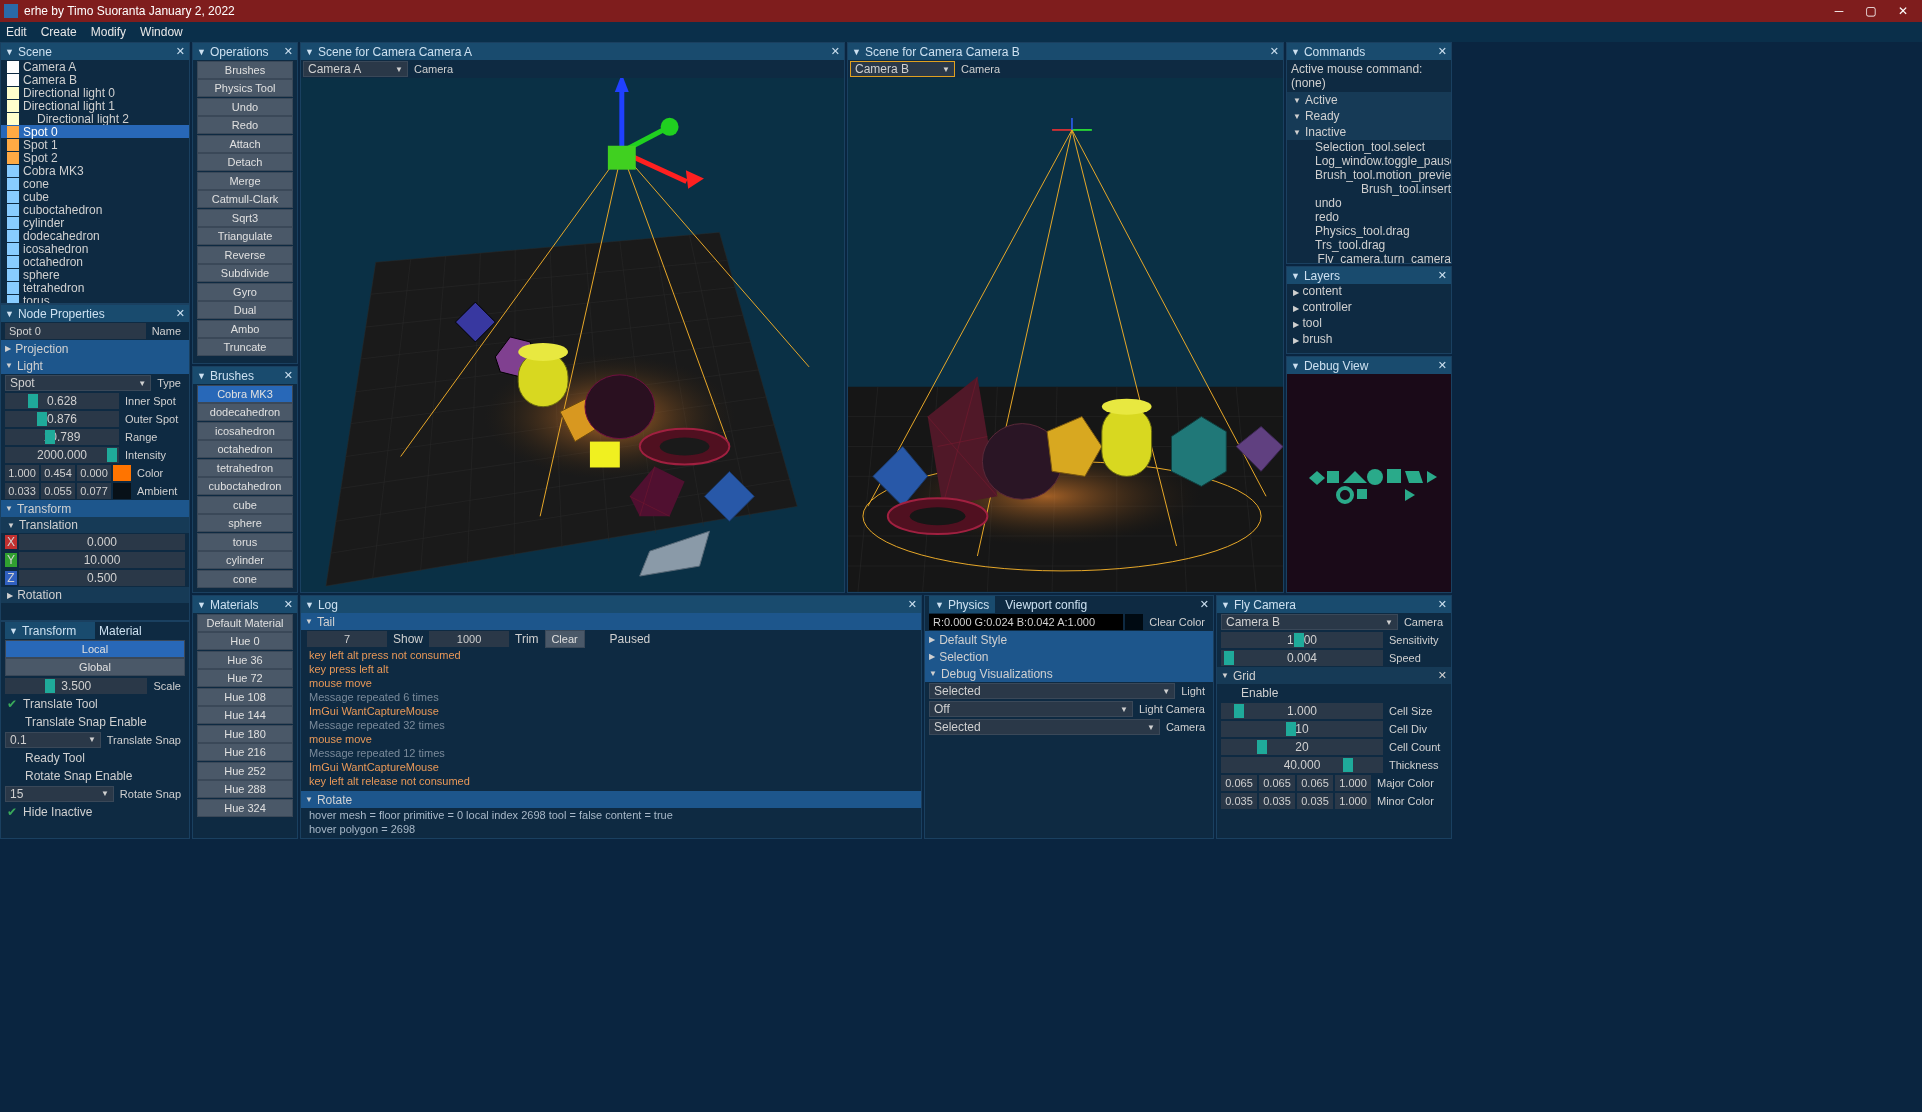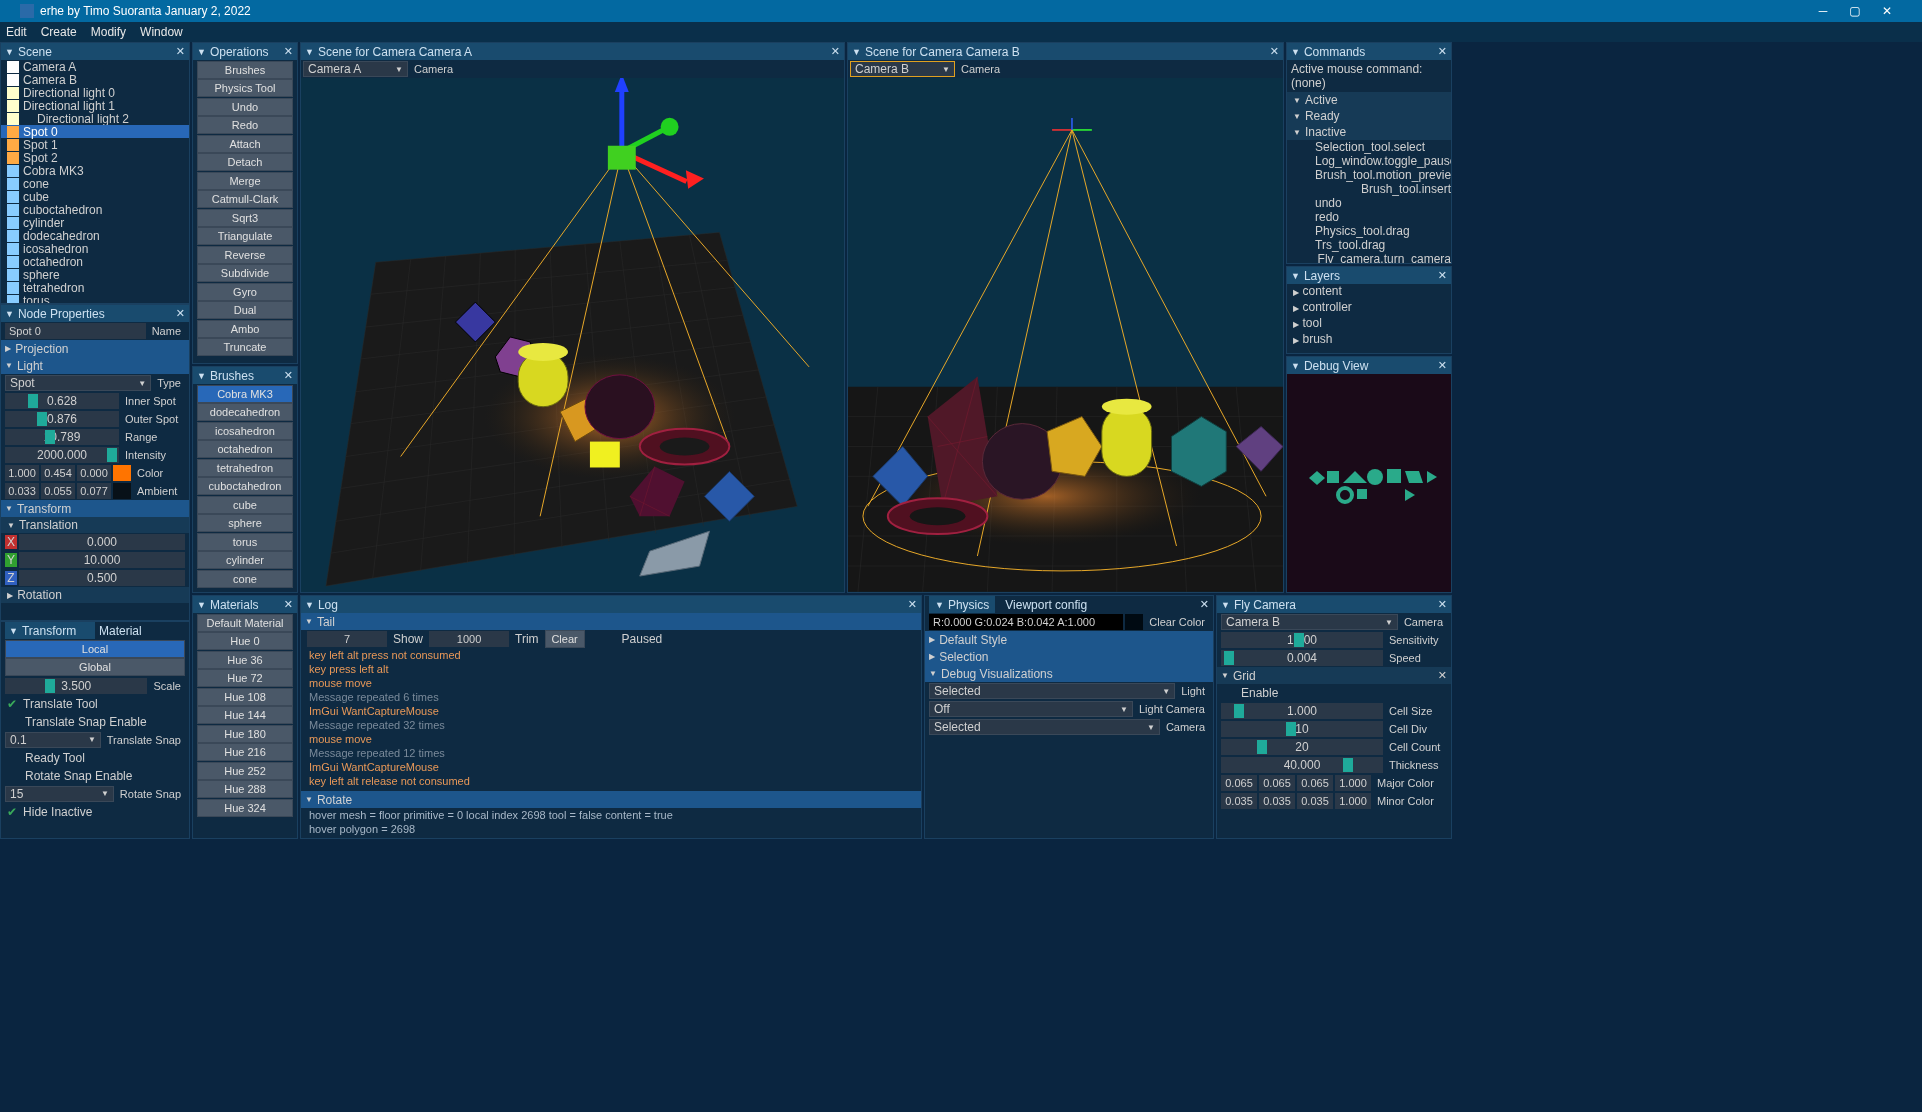--- a/index.html
+++ b/index.html
@@ -1,17 +1,17 @@
 <!DOCTYPE html>
 <html><head>
 <meta charset="utf-8">
 <style>
 * { margin:0; padding:0; box-sizing:border-box; font-family:"Segoe UI",Arial,sans-serif; font-size:12px; }
 body { background:#0a2540; color:#d0d0d0; width:1922px; height:1112px; overflow:hidden; position:relative; }
-.titlebar { height:22px; background:#0369a1; display:flex; align-items:center; padding:0 20px; color:#fff; }
+.titlebar { height:22px; background:#7f1d1d; display:flex; align-items:center; padding:0 4px; color:#fff; }
 .titlebar .title { flex:1; }
 .titlebar .winbtns { display:flex; gap:18px; padding-right:8px; }
 .titlebar .winbtns span { width:14px; text-align:center; cursor:pointer; }
 .menubar { height:20px; background:#0a2f4a; display:flex; align-items:center; gap:14px; padding:0 6px; color:#e8e8e8; }
 .menubar span { cursor:pointer; }
 .workspace { position:absolute; top:42px; left:0; right:0; bottom:0; }
 .panel { position:absolute; background:#0e2a42; border:1px solid #1a4060; }
 .panel-hdr { height:17px; background:#194b6e; display:flex; align-items:center; padding:0 4px; gap:4px; color:#cce0f0; }
 .panel-hdr .tri { font-size:9px; }
 .panel-hdr .ttl { flex:1; }
@@ -621,21 +621,21 @@
     <div class="collapsing">
           <span class="tri">▼</span>
           <span>Tail</span>
         </div>
     <div class="prop-row" style="gap:6px;padding:2px 6px">
       <div class="numbox" style="width:80px">7</div>
       <span>Show</span>
       <div class="numbox" style="width:80px">1000</div>
       <span>Trim</span>
       <div class="btn" style="width:40px;margin:0">Clear</div>
-      <span style="margin-left:31px">Paused</span>
+      <span style="margin-left:19px">Paused</span>
     </div>
     <div id="log-lines">
           <div class="log-line col">key left alt press not consumed</div>
           <div class="log-line col">key press left alt</div>
           <div class="log-line col">mouse move</div>
           <div class="log-line dim">Message repeated 6 times</div>
           <div class="log-line col">ImGui WantCaptureMouse</div>
           <div class="log-line dim">Message repeated 32 times</div>
           <div class="log-line col">mouse move</div>
           <div class="log-line dim">Message repeated 12 times</div>

